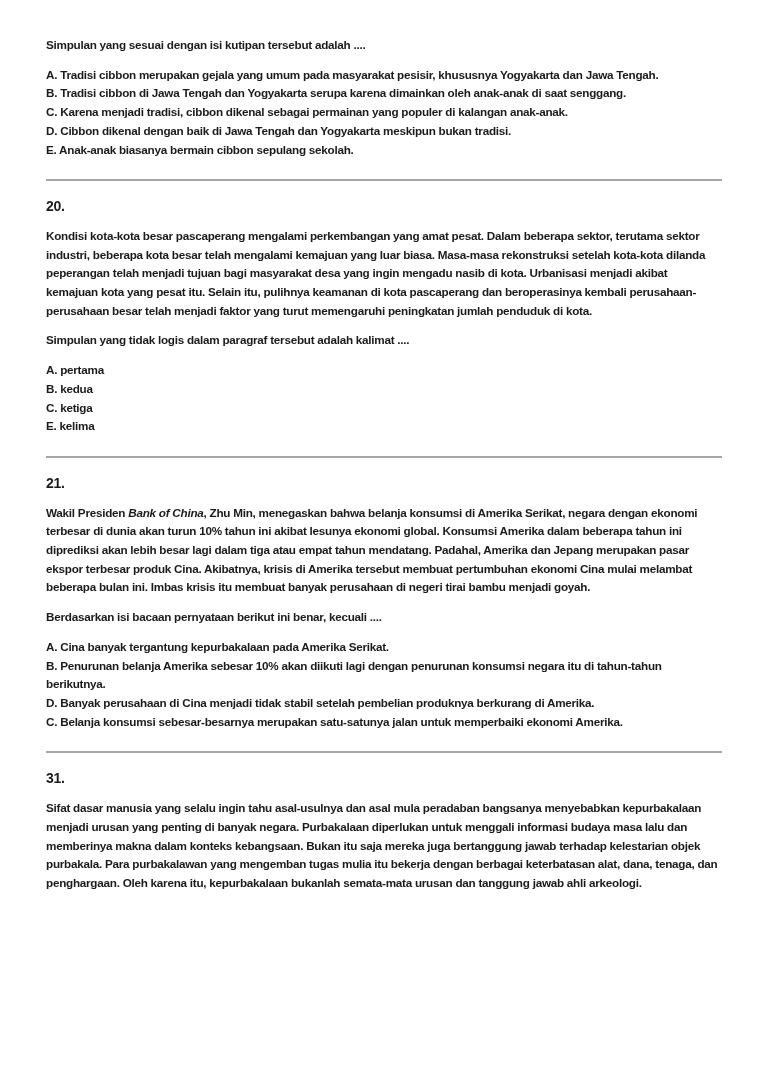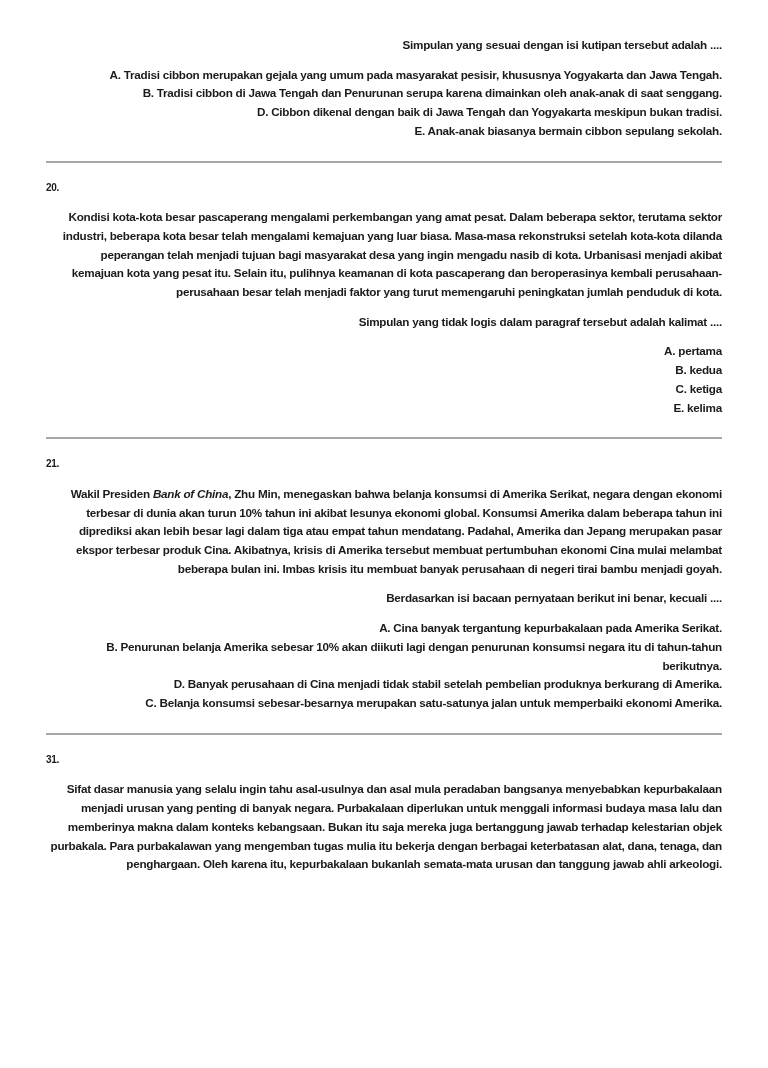--- a/index.html
+++ b/index.html
@@ -19,25 +19,25 @@
     box-sizing: border-box;
     width: 768px;
     height: 1068px;
     padding: 36px 46px 20px 46px;
   }
   .para {
     margin: 0 0 11px 0;
     font-size: 11.7px;
     line-height: 18.7px;
     letter-spacing: -0.25px;
-    text-align: right;
+    text-align: left;
   }
   .question-number {
     margin: 16px 0 11px 0;
-    font-size: 10px;
+    font-size: 14px;
     line-height: 18.7px;
     letter-spacing: -0.25px;
   }
   .options {
     margin: 8px 0 11px 0;
   }
   .options .para {
     margin: 0;
   }
   hr.divider {
@@ -51,21 +51,22 @@
 </style>
 </head>
 <body>
 
 <div class="page">
 
   <section>
     <p class="para">Simpulan yang sesuai dengan isi kutipan tersebut adalah ....</p>
     <div class="options">
       <p class="para">A. Tradisi cibbon merupakan gejala yang umum pada masyarakat pesisir, khususnya Yogyakarta dan Jawa Tengah.</p>
-      <p class="para">B. Tradisi cibbon di Jawa Tengah dan Penurunan serupa karena dimainkan oleh anak-anak di saat senggang.</p>
+      <p class="para">B. Tradisi cibbon di Jawa Tengah dan Yogyakarta serupa karena dimainkan oleh anak-anak di saat senggang.</p>
+      <p class="para">C. Karena menjadi tradisi, cibbon dikenal sebagai permainan yang populer di kalangan anak-anak.</p>
       <p class="para">D. Cibbon dikenal dengan baik di Jawa Tengah dan Yogyakarta meskipun bukan tradisi.</p>
       <p class="para">E. Anak-anak biasanya bermain cibbon sepulang sekolah.</p>
     </div>
   </section>
 
   <hr class="divider">
 
   <section>
     <p class="question-number">20.</p>
     <p class="para">Kondisi kota-kota besar pascaperang mengalami perkembangan yang amat pesat. Dalam beberapa sektor, terutama sektor industri, beberapa kota besar telah mengalami kemajuan yang luar biasa. Masa-masa rekonstruksi setelah kota-kota dilanda peperangan telah menjadi tujuan bagi masyarakat desa yang ingin mengadu nasib di kota. Urbanisasi menjadi akibat kemajuan kota yang pesat itu. Selain itu, pulihnya keamanan di kota pascaperang dan beroperasinya kembali perusahaan-perusahaan besar telah menjadi faktor yang turut memengaruhi peningkatan jumlah penduduk di kota.</p>

